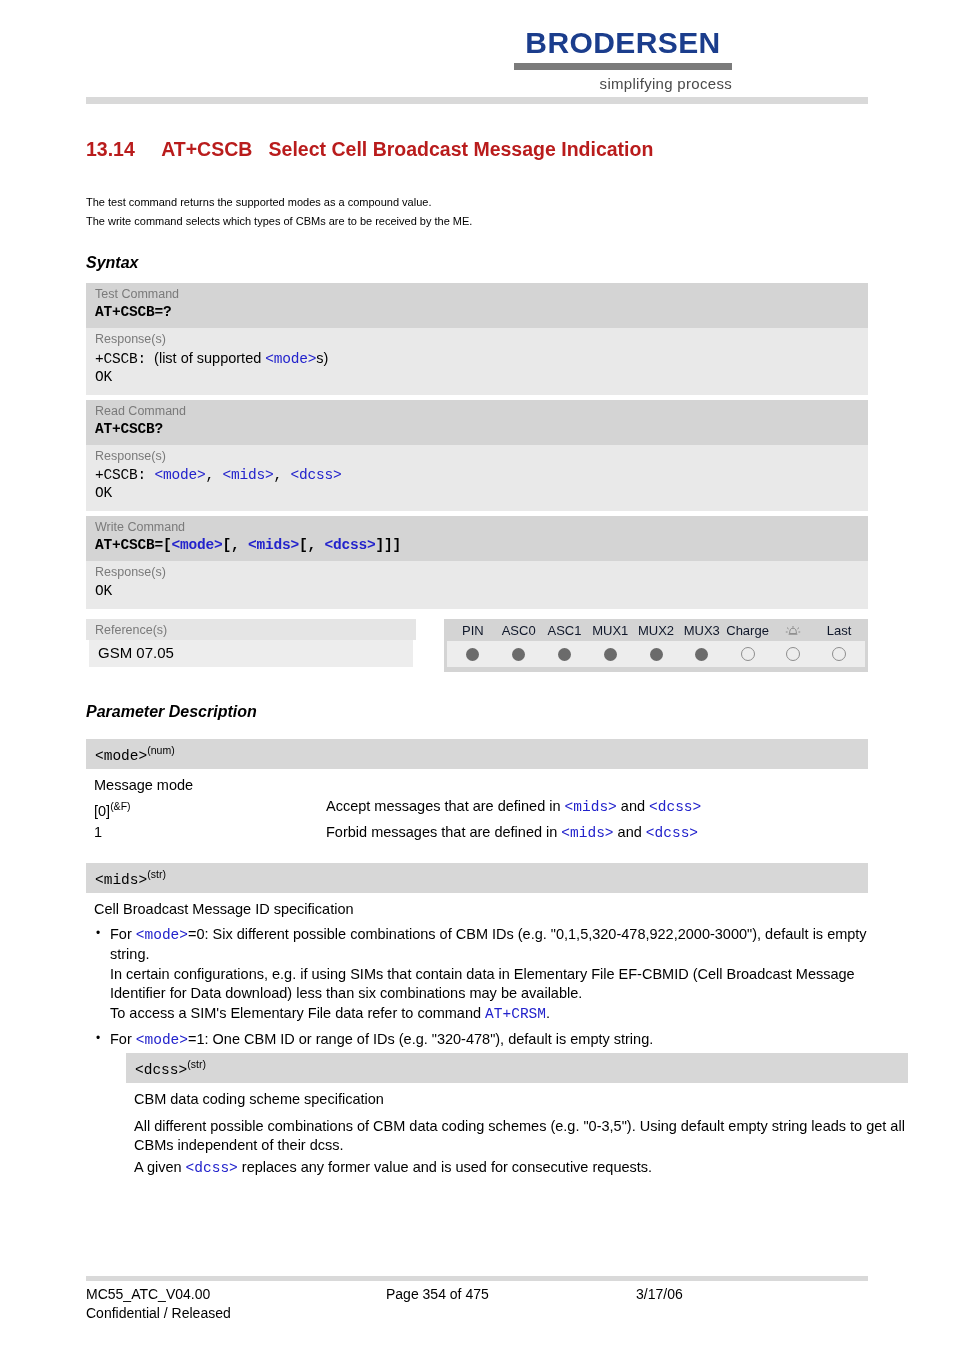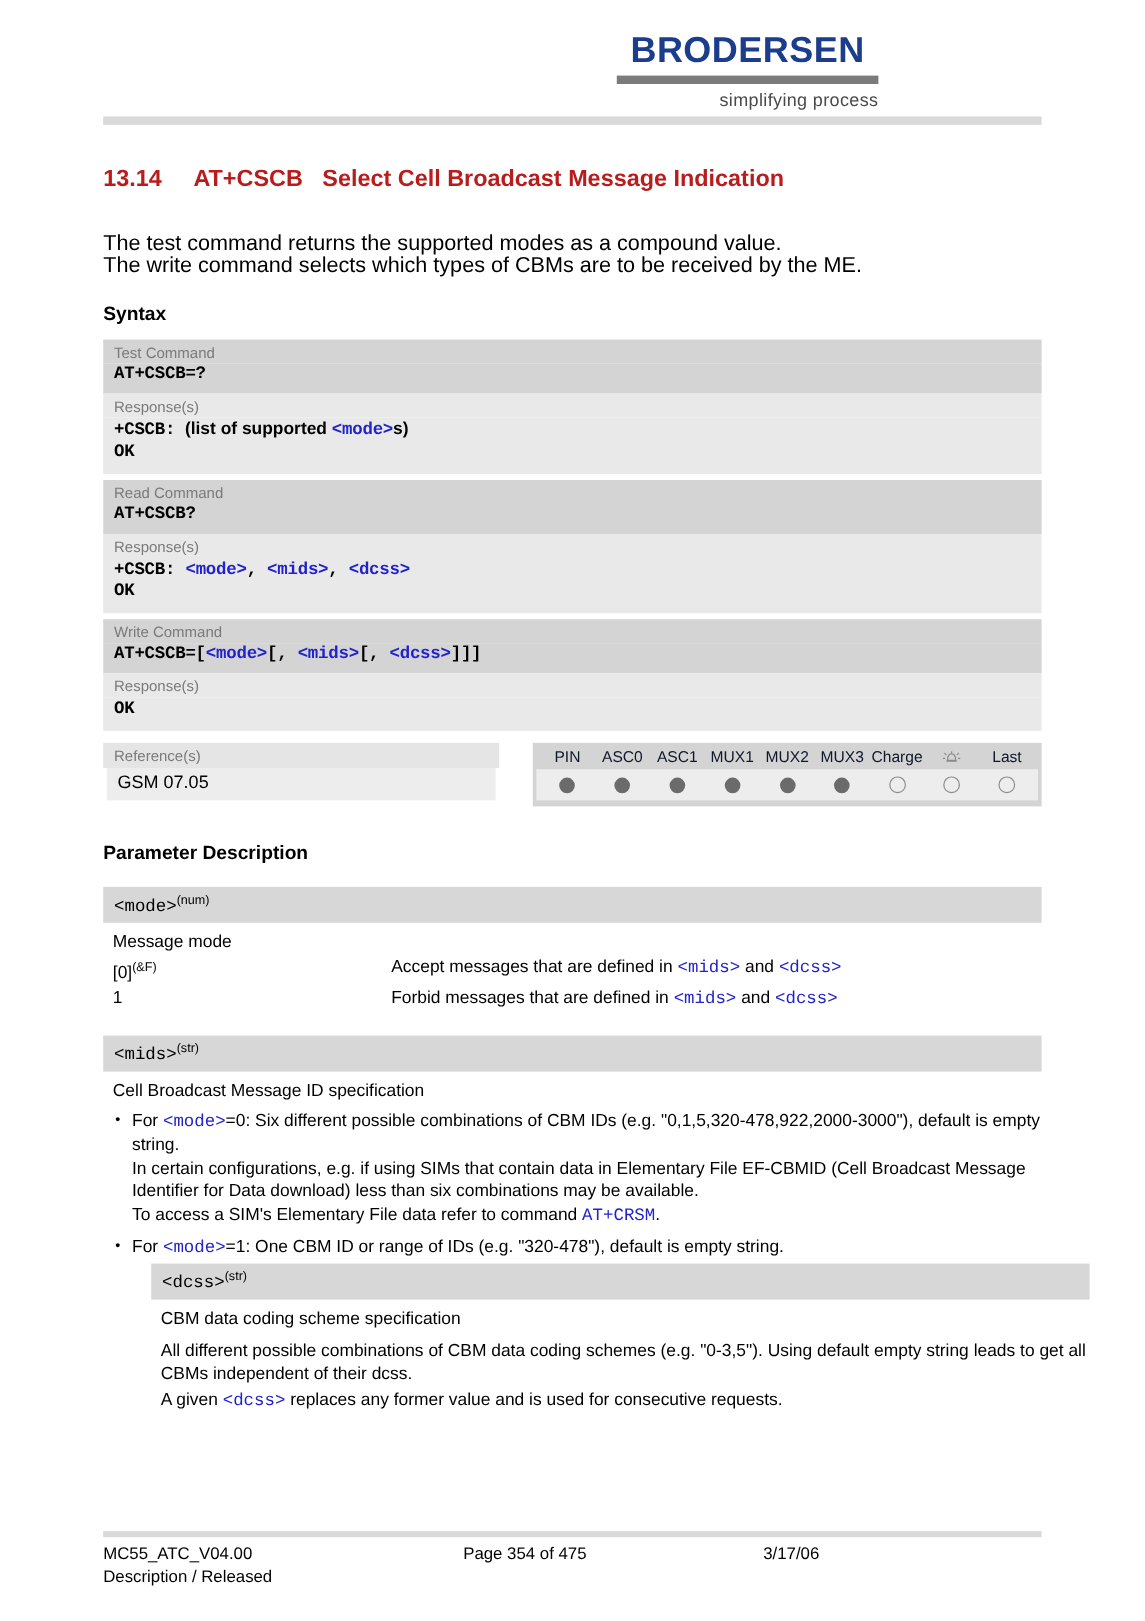--- a/index.html
+++ b/index.html
@@ -76,28 +76,29 @@
     font-size: 19.5px;
     font-weight: bold;
     color: #b91c1c;
     white-space: pre;
   }
   .intro {
     position: absolute;
     left: 86px;
     top: 193px;
     width: 800px;
-    font-size: 18px;
+    font-size: 11px;
     line-height: 19px;
   }
   .h-sub {
     position: absolute;
     left: 86px;
     font-size: 16px;
     font-weight: bold;
+    font-style: italic;
   }
   #syntax-heading { top: 254px; }
   #param-heading  { top: 703px; }
 
   
   .syn-table {
     position: absolute;
     left: 86px;
     width: 782px;
   }
@@ -121,21 +122,20 @@
     font-size: 12.5px;
     padding: 4px 9px 2px 9px;
   }
   .syn-rspbody {
     background: #e9e9e9;
     font-family: "Liberation Mono", monospace;
     font-size: 14.5px;
     padding: 1px 9px 9px 9px;
     line-height: 18px;
     letter-spacing: -0.2px;
-    font-weight: bold;
   }
   .param {
     color: #2222cc;
     font-family: "Liberation Mono", monospace;
   }
   .plain {
     font-family: "Liberation Sans", sans-serif;
     font-size: 14.5px;
     letter-spacing: 0;
   }
@@ -430,17 +430,17 @@
   </div>
 
   <div class="footer-rule"></div>
   <div class="footer">
     <div class="footer-row">
       <div class="f-left">MC55_ATC_V04.00</div>
       <div class="f-mid">Page 354 of 475</div>
       <div class="f-right">3/17/06</div>
     </div>
     <div class="footer-row">
-      <div class="f-left">Description / Released</div>
+      <div class="f-left">Confidential / Released</div>
     </div>
   </div>
 
 </div>
 
 </body></html>

